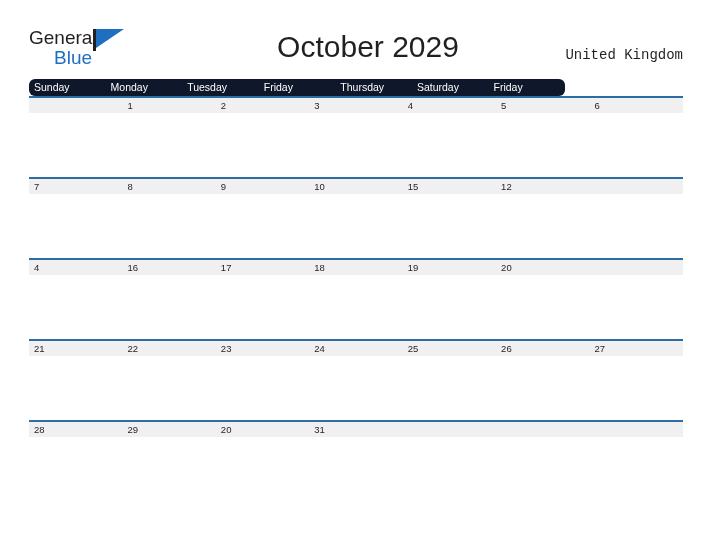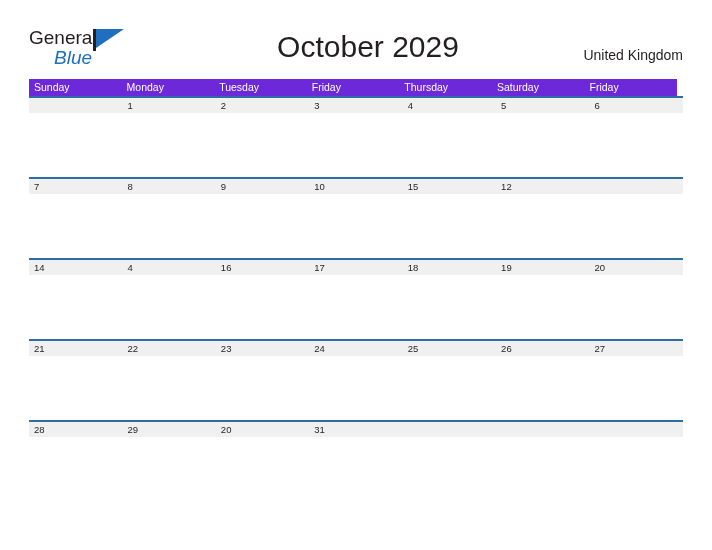--- a/index.html
+++ b/index.html
@@ -43,21 +43,20 @@
     font-family: "Liberation Sans", sans-serif;
   }
   .logo-blue {
     position: absolute;
     left: 25px;
     top: 20px;
     font-size: 19px;
     color: #1f6fc0;
     line-height: 20px;
     font-family: "Liberation Sans", sans-serif;
-    font-style: italic;
   }
   .logo-mark {
     position: absolute;
     left: 64px;
     top: 1px;
     width: 31px;
     height: 22px;
   }
   .logo-mark .bar {
     position: absolute;
@@ -89,36 +88,37 @@
     font-weight: 400;
     padding-left: 12px;
   }
 
   .country-label {
     position: absolute;
     right: 29px;
     top: 47px;
     font-size: 14px;
     color: #231f20;
-    font-family: Liberation Sans, sans-serif;
+    font-family: Liberation Mono, monospace;
   }
 
   
   .calendar {
     position: absolute;
     left: 29px;
     top: 79px;
     width: 654px;
   }
 
   .weekday-row {
     display: flex;
-    width: 648px;
+    width: 536px;
     height: 17px;
-    background: #6d28d9;
+    background: #0f172a;
+    border-radius: 6px;
   }
   .weekday-cell {
     width: 93.43px;
     height: 17px;
     line-height: 17px;
     color: #ffffff;
     font-size: 10.5px;
     padding-left: 5px;
     box-sizing: border-box;
     font-family: "Liberation Sans", sans-serif;
@@ -254,23 +254,20 @@
           <span class="day-num">12</span>
         </div>
     </div>
   </div>
 
   <div class="week-row">
     <div class="rule"></div>
     <div class="band"></div>
     <div class="day-cells">
       <div class="day-cell">
-          <span class="day-num">14</span>
-        </div>
-      <div class="day-cell">
           <span class="day-num">4</span>
         </div>
       <div class="day-cell">
           <span class="day-num">16</span>
         </div>
       <div class="day-cell">
           <span class="day-num">17</span>
         </div>
       <div class="day-cell">
           <span class="day-num">18</span>

